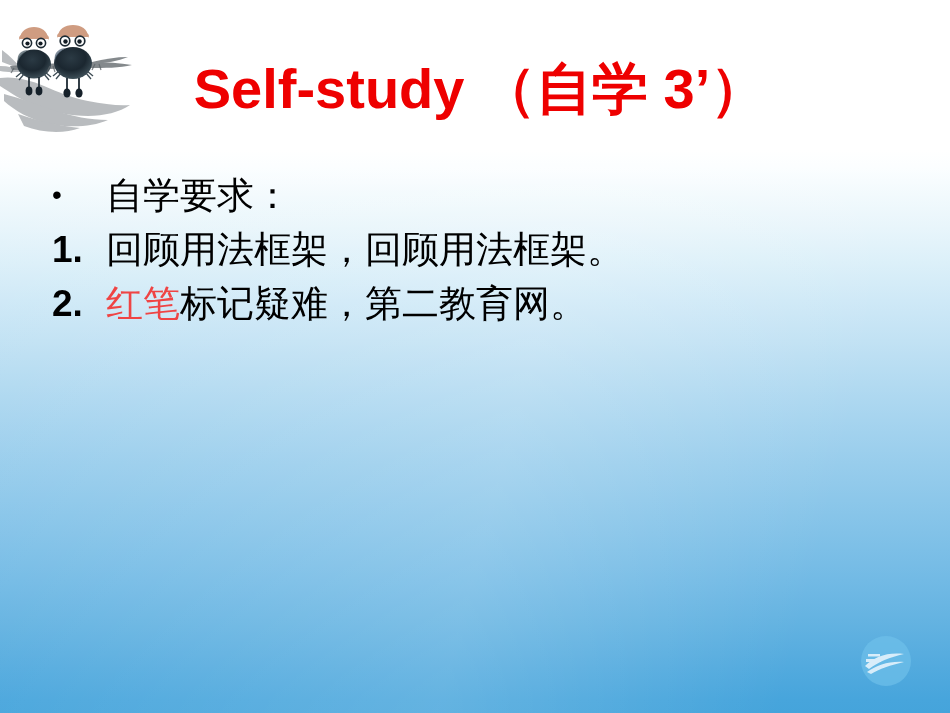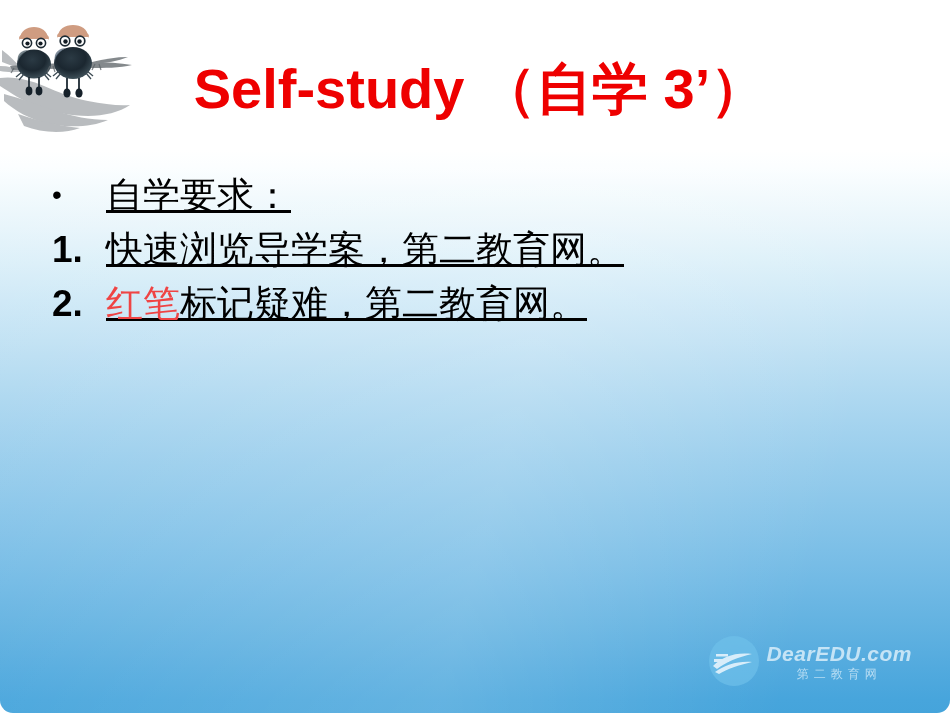--- a/index.html
+++ b/index.html
@@ -10,21 +10,20 @@
   body {
     font-family: "Liberation Sans", sans-serif;
   }
 
   #slide {
     position: relative;
     width: 950px;
     height: 713px;
     overflow: hidden;
     background: #ffffff;
-    border-radius: 13px;
   }
 
   
   .bg-base {
     position: absolute;
     inset: 0;
     background: linear-gradient(
       to bottom,
       #ffffff 0px,
       #ffffff 150px,
@@ -92,21 +91,20 @@
     top: 168px;
     width: 860px;
     color: #000000;
     font-family: "Liberation Serif", "DejaVu Serif", serif;
     font-size: 37px;
     line-height: 54px;
   }
   .line {
     display: block;
     white-space: nowrap;
-    text-decoration: underline;
   }
   .line .marker {
     display: inline-block;
     min-width: 54px;
     font-family: "Liberation Sans", sans-serif;
     font-weight: bold;
   }
   .line .marker.dot {
     font-size: 28px;
     font-weight: normal;
@@ -247,40 +245,36 @@
 
   <div class="title">Self-study （自学 3’）</div>
 
   <div class="body-block">
 
     <span class="line">
       <span class="marker dot">•</span><span class="txt">自学要求：</span>
     </span>
 
     <span class="line">
-      <span class="marker">1.</span><span class="txt">快速浏览导学案，第二教育网。</span>
+      <span class="marker">1.</span><span class="txt">回顾用法框架，回顾用法框架。</span>
     </span>
 
     <span class="line">
       <span class="marker">2.</span><span class="txt hl-red">红笔</span><span class="txt">标记疑难，第二教育网。</span>
     </span>
 
   </div>
 
   <div class="watermark">
     <span class="wm-mark">
       <svg viewBox="0 0 52 52" xmlns="http://www.w3.org/2000/svg">
         <circle cx="26" cy="26" r="25" fill="#6fc0ea" opacity="0.75"></circle>
         <g fill="#eaf6fd" opacity="0.95">
           <path d="M5 31 C14 22 27 17 44 19 C30 22 18 27 9 34 Z"></path>
           <path d="M7 37 C17 30 29 26 44 27 C31 30 19 34 11 39 Z"></path>
           <path d="M6 24 L21 24 L21 27 L6 27 Z"></path>
           <path d="M8 19 L20 19 L20 21.5 L8 21.5 Z"></path>
         </g>
       </svg>
     </span>
-    <span class="wm-text">
-      <span class="wm-domain">DearEDU.com</span>
-      <span class="wm-cn">第二教育网</span>
-    </span>
   </div>
 
 </div>
 
 </body></html>

